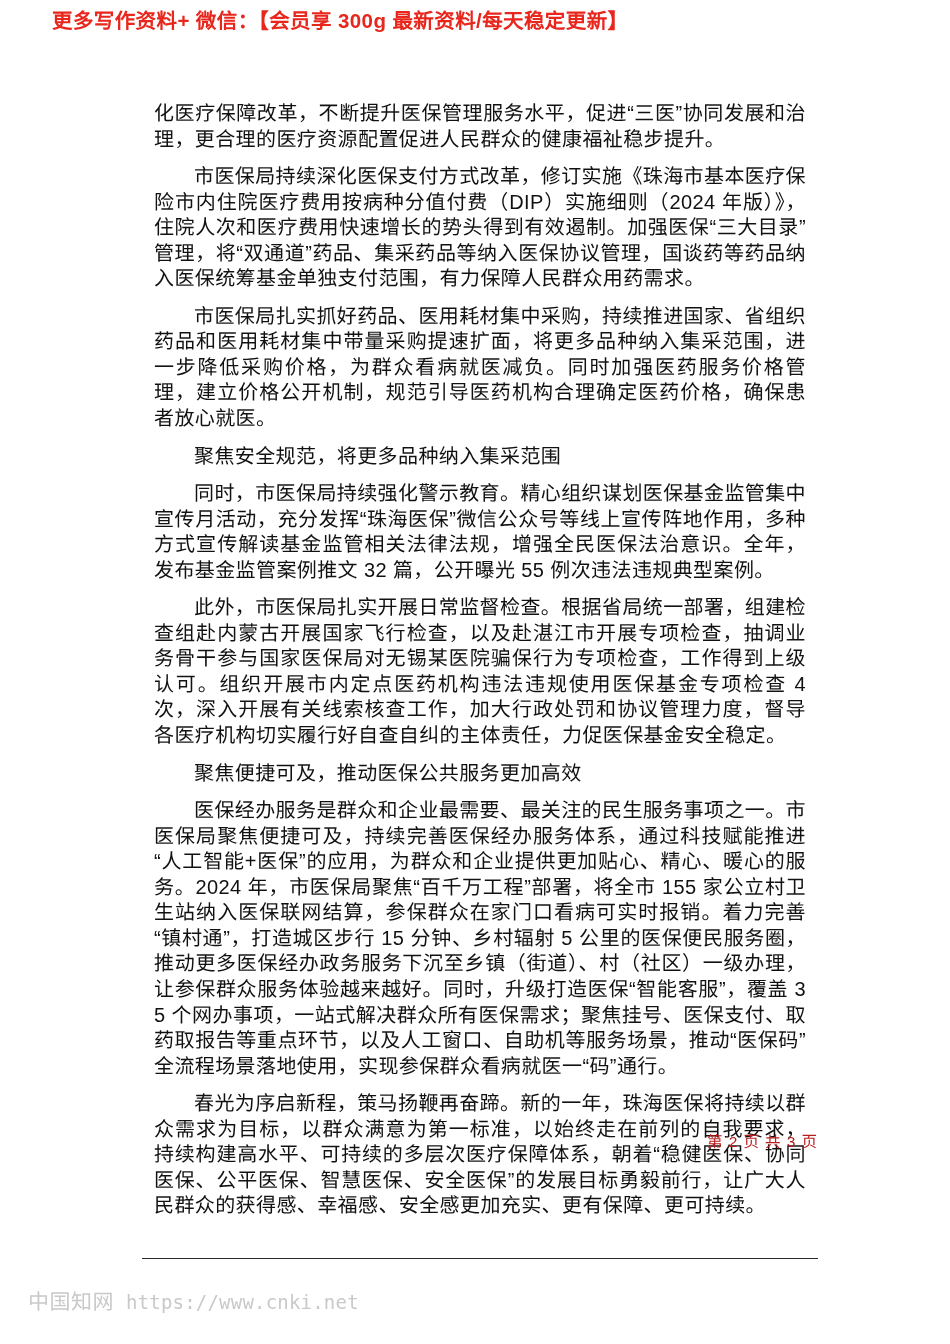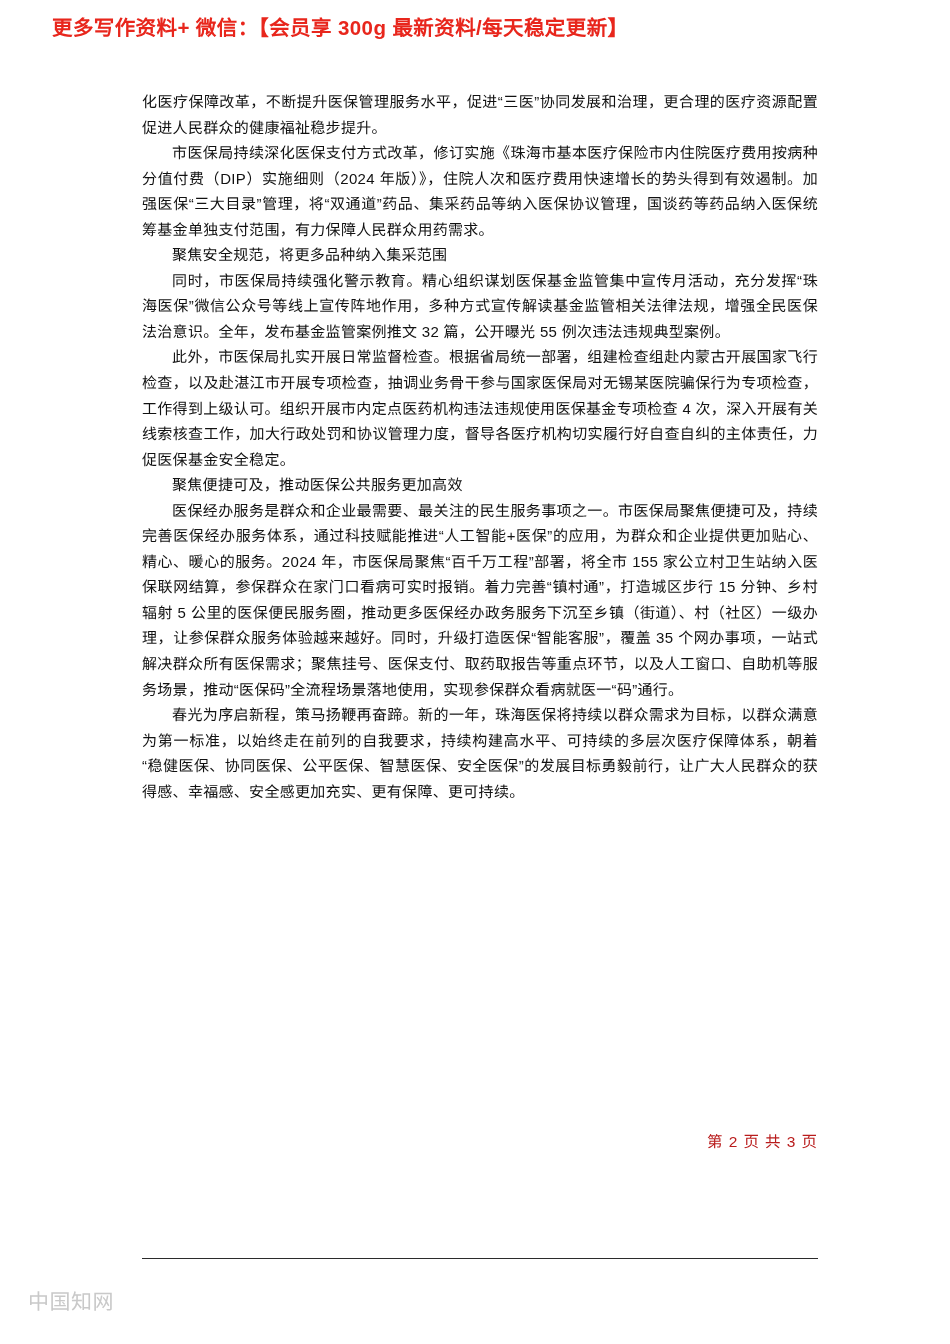--- a/index.html
+++ b/index.html
@@ -18,21 +18,21 @@
     overflow: hidden;
     font-family: "Liberation Sans", "DejaVu Sans", sans-serif;
     color: #000000;
     box-sizing: border-box;
   }
 
   
   .promo-header {
     position: absolute;
     left: 52px;
-    top: 11px;
+    top: 4px;
     width: 846px;
     height: 34px;
     display: flex;
     align-items: center;
   }
 
   .promo-header-text {
     color: #e8261c;
     font-size: 20.5px;
     font-weight: bold;
@@ -43,22 +43,22 @@
 
   
   .body-block {
     position: absolute;
     left: 142px;
     top: 89px;
     width: 676px;
   }
 
   .para {
-    margin: 0;
-    font-size: 15px;
+    margin: 12px;
+    font-size: 20px;
     line-height: 25.55px;
     text-align: justify;
     text-justify: inter-ideograph;
     text-indent: 2em;
     letter-spacing: 0.02em;
     word-break: break-all;
     color: #111111;
   }
 
   .para.no-indent {
@@ -119,29 +119,31 @@
 
 <div class="page">
 
   <div class="promo-header">
     <span class="promo-header-text">更多写作资料+ 微信：【会员享 300g 最新资料/每天稳定更新】</span>
   </div>
 
   <div class="body-block">
     <p class="para no-indent">化医疗保障改革，不断提升医保管理服务水平，促进“三医”协同发展和治理，更合理的医疗资源配置促进人民群众的健康福祉稳步提升。</p>
     <p class="para">市医保局持续深化医保支付方式改革，修订实施《珠海市基本医疗保险市内住院医疗费用按病种分值付费（DIP）实施细则（2024 年版）》，住院人次和医疗费用快速增长的势头得到有效遏制。加强医保“三大目录”管理，将“双通道”药品、集采药品等纳入医保协议管理，国谈药等药品纳入医保统筹基金单独支付范围，有力保障人民群众用药需求。</p>
+    <p class="para">市医保局扎实抓好药品、医用耗材集中采购，持续推进国家、省组织药品和医用耗材集中带量采购提速扩面，将更多品种纳入集采范围，进一步降低采购价格，为群众看病就医减负。同时加强医药服务价格管理，建立价格公开机制，规范引导医药机构合理确定医药价格，确保患者放心就医。</p>
     <p class="para">聚焦安全规范，将更多品种纳入集采范围</p>
     <p class="para">同时，市医保局持续强化警示教育。精心组织谋划医保基金监管集中宣传月活动，充分发挥“珠海医保”微信公众号等线上宣传阵地作用，多种方式宣传解读基金监管相关法律法规，增强全民医保法治意识。全年，发布基金监管案例推文 32 篇，公开曝光 55 例次违法违规典型案例。</p>
     <p class="para">此外，市医保局扎实开展日常监督检查。根据省局统一部署，组建检查组赴内蒙古开展国家飞行检查，以及赴湛江市开展专项检查，抽调业务骨干参与国家医保局对无锡某医院骗保行为专项检查，工作得到上级认可。组织开展市内定点医药机构违法违规使用医保基金专项检查 4 次，深入开展有关线索核查工作，加大行政处罚和协议管理力度，督导各医疗机构切实履行好自查自纠的主体责任，力促医保基金安全稳定。</p>
     <p class="para">聚焦便捷可及，推动医保公共服务更加高效</p>
     <p class="para">医保经办服务是群众和企业最需要、最关注的民生服务事项之一。市医保局聚焦便捷可及，持续完善医保经办服务体系，通过科技赋能推进“人工智能+医保”的应用，为群众和企业提供更加贴心、精心、暖心的服务。2024 年，市医保局聚焦“百千万工程”部署，将全市 155 家公立村卫生站纳入医保联网结算，参保群众在家门口看病可实时报销。着力完善“镇村通”，打造城区步行 15 分钟、乡村辐射 5 公里的医保便民服务圈，推动更多医保经办政务服务下沉至乡镇（街道）、村（社区）一级办理，让参保群众服务体验越来越好。同时，升级打造医保“智能客服”，覆盖 35 个网办事项，一站式解决群众所有医保需求；聚焦挂号、医保支付、取药取报告等重点环节，以及人工窗口、自助机等服务场景，推动“医保码”全流程场景落地使用，实现参保群众看病就医一“码”通行。</p>
     <p class="para">春光为序启新程，策马扬鞭再奋蹄。新的一年，珠海医保将持续以群众需求为目标，以群众满意为第一标准，以始终走在前列的自我要求，持续构建高水平、可持续的多层次医疗保障体系，朝着“稳健医保、协同医保、公平医保、智慧医保、安全医保”的发展目标勇毅前行，让广大人民群众的获得感、幸福感、安全感更加充实、更有保障、更可持续。</p>
   </div>
 
   <div class="page-number">第 2 页 共 3 页</div>
 
   <div class="footer-rule"></div>
 
   <div class="cnki-watermark">
     <span class="cnki-brand">中国知网</span>
+    <span class="cnki-url">https://www.cnki.net</span>
   </div>
 
 </div>
 
 </body></html>

